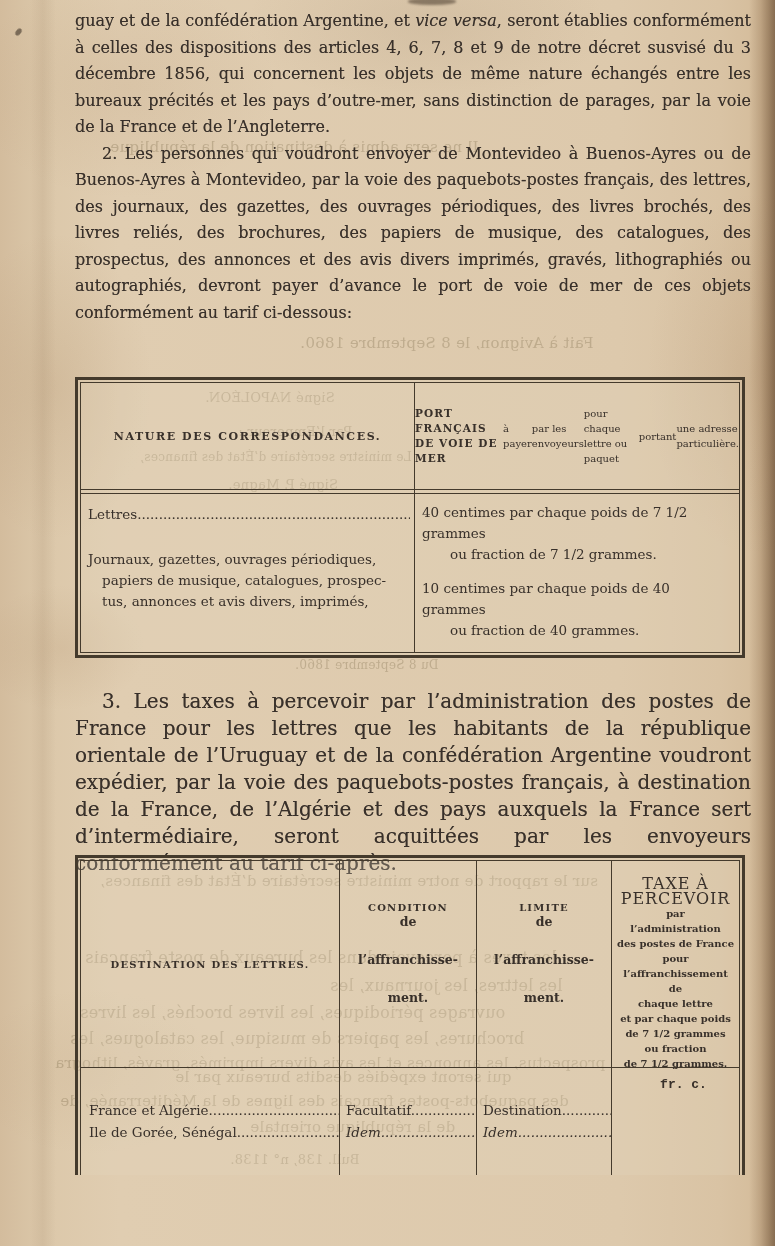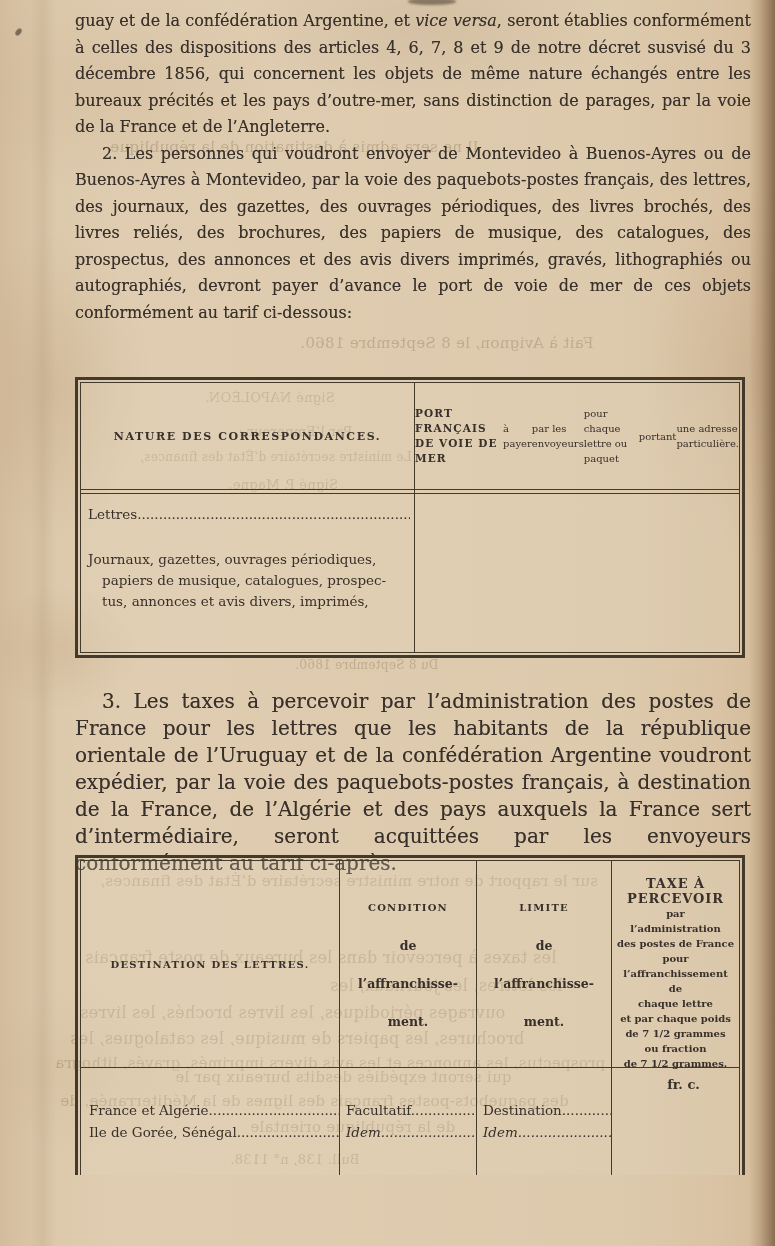--- a/index.html
+++ b/index.html
@@ -65,26 +65,26 @@
   .rowA-right div:nth-child(2), .rowB-right div:nth-child(2) { padding-left:28px; }
   .rowB-right { margin-top:13px; }
 
   .t2 .grid { display:grid; width:100%; height:100%; grid-template-columns:259px 137px 135px 1fr;
     grid-template-rows:207px 30px 22px 22px 1fr; }
   .t2 .c { border-right:1px solid #443a2c; }
   .t2 .hb { border-bottom:1px solid #443a2c; }
   .t2h1 { display:flex; align-items:center; justify-content:center; }
   .t2h1 div { font-size:10px; font-weight:bold; letter-spacing:1.3px; }
   .t2h23 { display:flex; flex-direction:column; align-items:center; text-align:center; padding-top:40px; }
-  .t2h23 .cap { font-size:10px; font-weight:bold; letter-spacing:1.2px; line-height:14px; margin-bottom:24px; }
+  .t2h23 .cap { font-size:10px; font-weight:bold; letter-spacing:1.2px; line-height:14px; }
   .t2h23 .ln { font-size:12.5px; font-weight:bold; line-height:14px; margin-bottom:24px; }
   .t2h4 { display:flex; flex-direction:column; align-items:center; text-align:center; padding-top:15px; }
-  .t2h4 .cap { font-size:13px; font-weight:bold; letter-spacing:.9px; line-height:15px; }
+  .t2h4 .cap { font-size:16px; font-weight:normal; letter-spacing:.9px; line-height:15px; }
   .t2h4 .ln { font-size:10px; font-weight:bold; line-height:15px; }
-  .frc { text-align:center; padding:9px 0 0 16px; font-size:13px; font-weight:bold; }
+  .frc { text-align:center; padding:9px 0 0 16px; font-size:13px; font-weight:bold;font-family:Liberation Mono, monospace; }
   .t2row { font-size:13.5px; line-height:20px; padding-top:2px; white-space:nowrap; overflow:hidden; }
   .t2row.d1 { padding-left:8px; }
   .t2row.d23 { padding-left:6px; }
   .t2amt { text-align:center; padding-left:14px; white-space:nowrap; overflow:hidden;margin-top:35px; }
 </style>
 </head>
 <body>
 
 <div class="page">
   <div class="bleed">
@@ -131,20 +131,30 @@
         <div class="c sepcell"></div>
         <div class="sepcell"></div>
         <div class="c t1b">
           <div class="dotted rowA-left">Lettres......................................................................</div>
           <div class="blockB">
             <div>Journaux, gazettes, ouvrages périodiques,</div>
             <div>papiers de musique, catalogues, prospec-</div>
             <div>tus, annonces et avis divers, imprimés,</div>
           </div>
         </div>
+        <div class="t1b">
+          <div class="rowA-right">
+            <div>40 centimes par chaque poids de 7 1/2 grammes</div>
+            <div>ou fraction de 7 1/2 grammes.</div>
+          </div>
+          <div class="rowB-right">
+            <div>10 centimes par chaque poids de 40 grammes</div>
+            <div>ou fraction de 40 grammes.</div>
+          </div>
+        </div>
       </div>
     </div>
   </div>
 
   <p class="p3">3. Les taxes à percevoir par l’administration des postes de France pour les lettres que les habitants de la république orientale de l’Uruguay et de la confédération Argentine voudront expédier, par la voie des paquebots-postes français, à destination de la France, de l’Algérie et des pays auxquels la France sert d’intermédiaire, seront acquittées par les envoyeurs conformément au tarif ci-après.</p>
 
   <div class="tbl t2">
     <div class="inner">
       <div class="grid">
         <div class="c hb t2h1">

